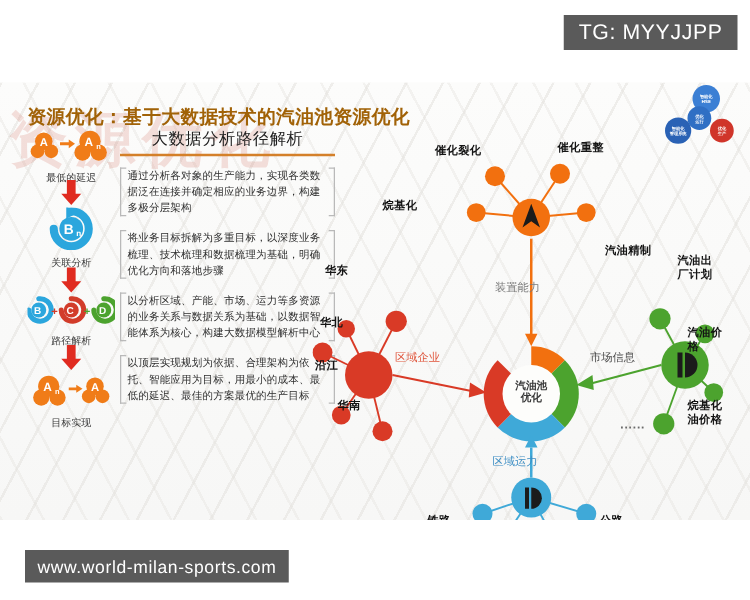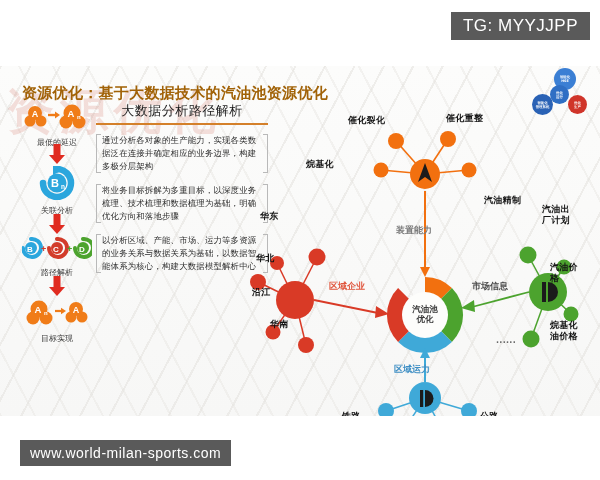--- a/index.html
+++ b/index.html
@@ -54,21 +54,21 @@
      width:4px;border:1px solid #b9b9b9;}
   .para:before{left:0;border-right:none;}
   .para:after{right:0;border-left:none;}
 
   
   #diagram{position:absolute;left:250px;top:34px;width:350px;height:316px;}
   #diagram svg{position:absolute;left:0;top:0;}
   .dlabel{position:absolute;font-size:9px;font-weight:bold;color:#141414;
      white-space:nowrap;letter-spacing:.3px;}
   .dlabel.narrow{white-space:normal;width:34px;line-height:11px;}
-  .elabel{position:absolute;font-size:9px;font-weight:bold;white-space:nowrap;}
+  .elabel{position:absolute;font-size:9px;font-weight:normal;white-space:nowrap;}
   .hub-text{position:absolute;text-align:center;font-size:8.5px;
      font-weight:bold;color:#3a3a3a;line-height:10px;}
 </style>
 </head>
 <body>
 
 <div id="tg-chip" class="chip">
   <span>TG: MYYJJPP</span>
 </div>
 
@@ -166,20 +166,21 @@
       </svg>
       <div class="fcap">目标实现</div>
     </div>
   </div>
 
   <div id="panel">
     <div id="panel-title">大数据分析路径解析</div>
     <div class="para">通过分析各对象的生产能力，实现各类数据泛在连接并确定相应的业务边界，构建多极分层架构</div>
     <div class="para">将业务目标拆解为多重目标，以深度业务梳理、技术梳理和数据梳理为基础，明确优化方向和落地步骤</div>
     <div class="para">以分析区域、产能、市场、运力等多资源的业务关系与数据关系为基础，以数据智能体系为核心，构建大数据模型解析中心</div>
+    <div class="para">以顶层实现规划为依据、合理架构为依托、智能应用为目标，用最小的成本、最低的延迟、最佳的方案最优的生产目标</div>
   </div>
 
   <div id="diagram">
 
     <svg width="350" height="316" viewBox="0 0 350 316">
 
       <g>
         <path d="M175 215 L175 177 A38 38 0 0 1 201.9 188.1 Z" fill="#f2700f"></path>
         <path d="M175 215 L201.9 188.1 A38 38 0 0 1 201.9 241.9 Z" fill="#4ca32e"></path>
         <path d="M175 215 L201.9 241.9 A38 38 0 0 1 148.1 241.9 Z" fill="#3fa9d8"></path>
@@ -277,21 +278,21 @@
 
     <div class="dlabel narrow" style="left:292px;top:104px;">汽油出厂计划</div>
     <div class="dlabel narrow" style="left:300px;top:162px;">汽油价格</div>
     <div class="dlabel narrow" style="left:300px;top:220px;">烷基化油价格</div>
     <div class="dlabel" style="left:246px;top:238px;color:#6a6a6a;font-size:8px;">······</div>
 
     <div class="dlabel" style="left:92px;top:310px;">铁路</div>
     <div class="dlabel" style="left:230px;top:310px;">公路</div>
 
     <div class="elabel" style="left:146px;top:124px;color:#7a7a7a;">装置能力</div>
-    <div class="elabel" style="left:79px;top:180px;color:#e0563d;">区域企业</div>
+    <div class="elabel" style="left:66px;top:180px;color:#e0563d;">区域企业</div>
     <div class="elabel" style="left:222px;top:180px;color:#4b4b4b;">市场信息</div>
     <div class="elabel" style="left:144px;top:263px;color:#3d8ec4;">区域运力</div>
   </div>
 
 </div>
 
 <div id="url-chip" class="chip">
   <span>www.world-milan-sports.com</span>
 </div>
 

